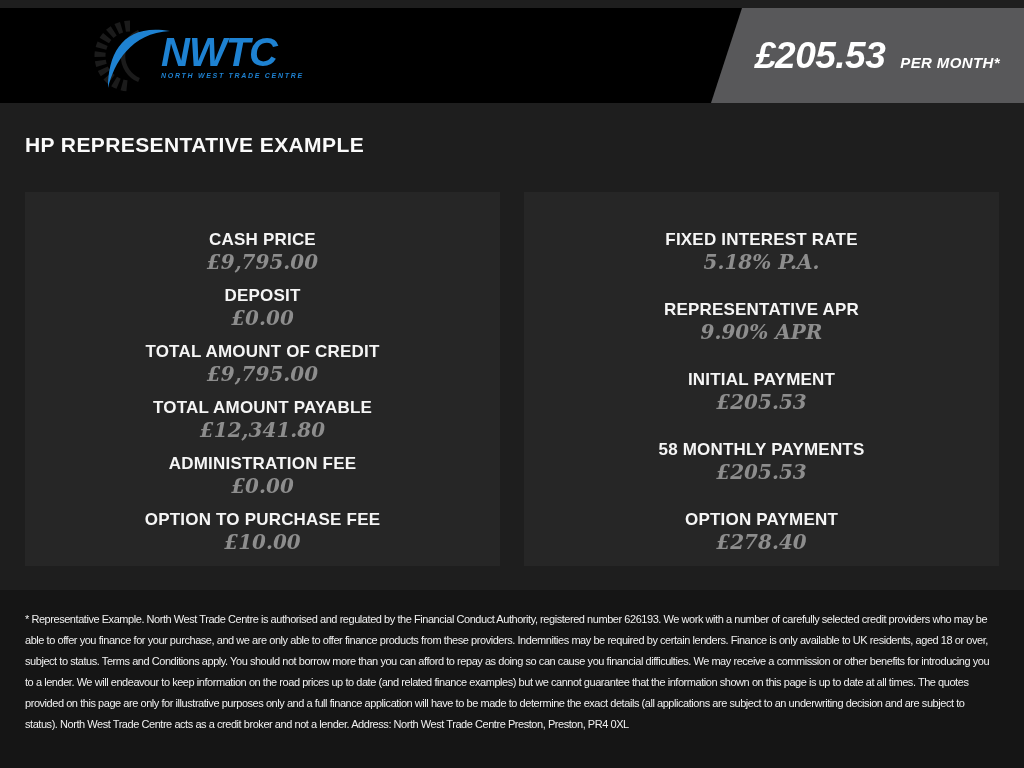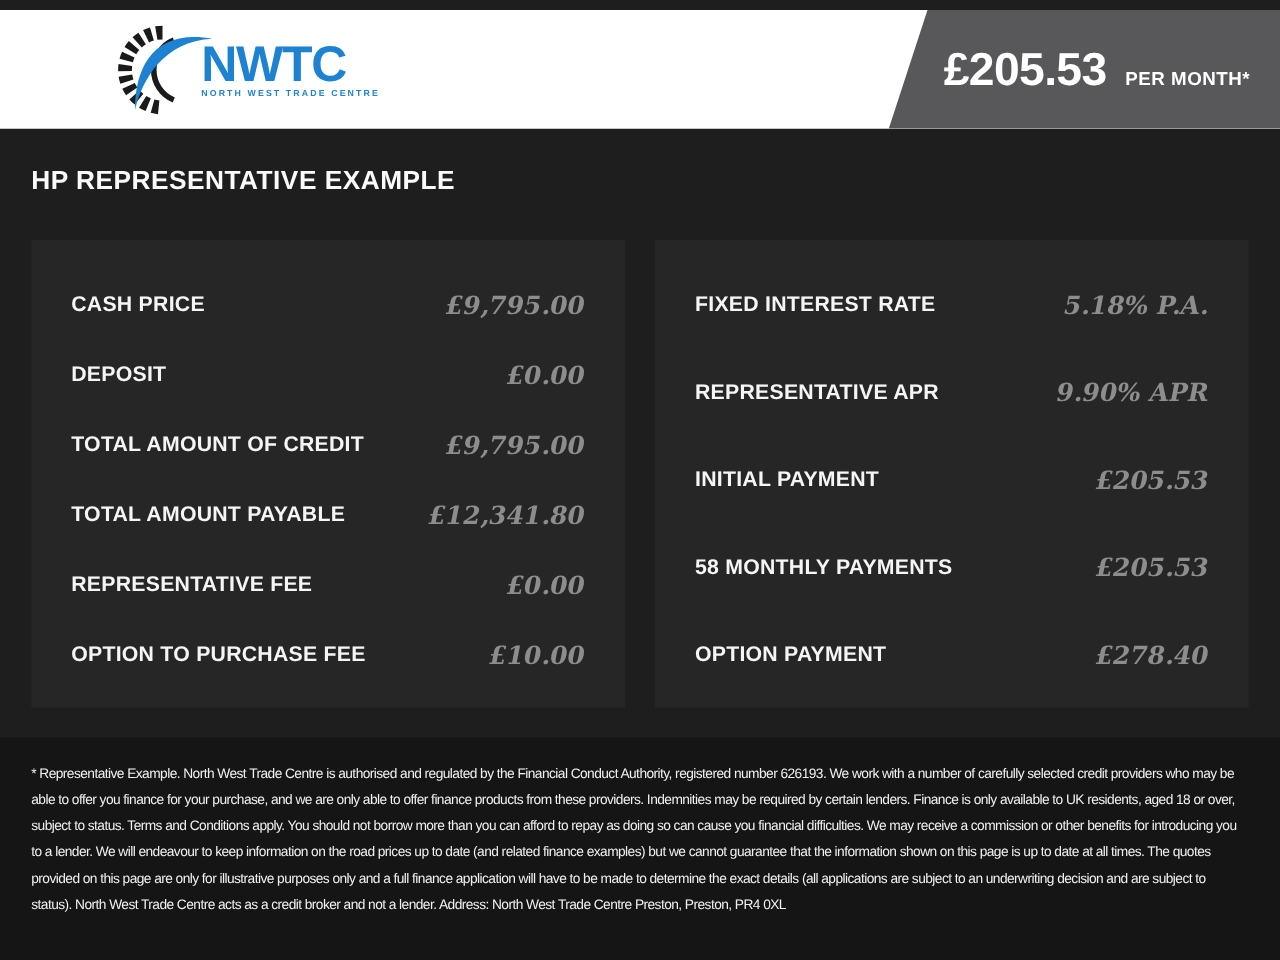--- a/index.html
+++ b/index.html
@@ -9,21 +9,22 @@
     background: #1e1e1e;
     font-family: "Liberation Sans", sans-serif;
     overflow: hidden;
   }
 
   
   .header {
     position: absolute;
     top: 8px; left: 0;
     width: 1024px; height: 95px;
-    background: #ffffff;
+    background: #000000;
+    font-style: italic;
   }
   .logo {
     position: absolute;
     left: 93px; top: 9px;
     height: 78px;
     display: flex;
     align-items: center;
   }
   .logo-graphic { display: block; }
   .logo-text {
@@ -100,20 +101,21 @@
     padding: 38px 32px 28px 32px;
     display: flex;
     flex-direction: column;
     justify-content: space-between;
   }
   .finance-row {
     display: flex;
     justify-content: space-between;
     align-items: center;
     height: 28px;
+    flex-direction: column;
   }
   .finance-label {
     color: #f5f5f5;
     font-size: 17px;
     font-weight: 700;
     letter-spacing: 0.2px;
     white-space: nowrap;
   }
   .finance-value {
     font-family: "DejaVu Serif", serif;
@@ -190,21 +192,21 @@
         <span class="finance-label">TOTAL AMOUNT OF CREDIT</span>
         <span class="finance-value">£9,795.00</span>
       </div>
 
       <div class="finance-row">
         <span class="finance-label">TOTAL AMOUNT PAYABLE</span>
         <span class="finance-value">£12,341.80</span>
       </div>
 
       <div class="finance-row">
-        <span class="finance-label">REPRESENTATIVE FEE</span>
+        <span class="finance-label">ADMINISTRATION FEE</span>
         <span class="finance-value">£0.00</span>
       </div>
 
       <div class="finance-row">
         <span class="finance-label">OPTION TO PURCHASE FEE</span>
         <span class="finance-value">£10.00</span>
       </div>
     </div>
 
   <div class="panel">

